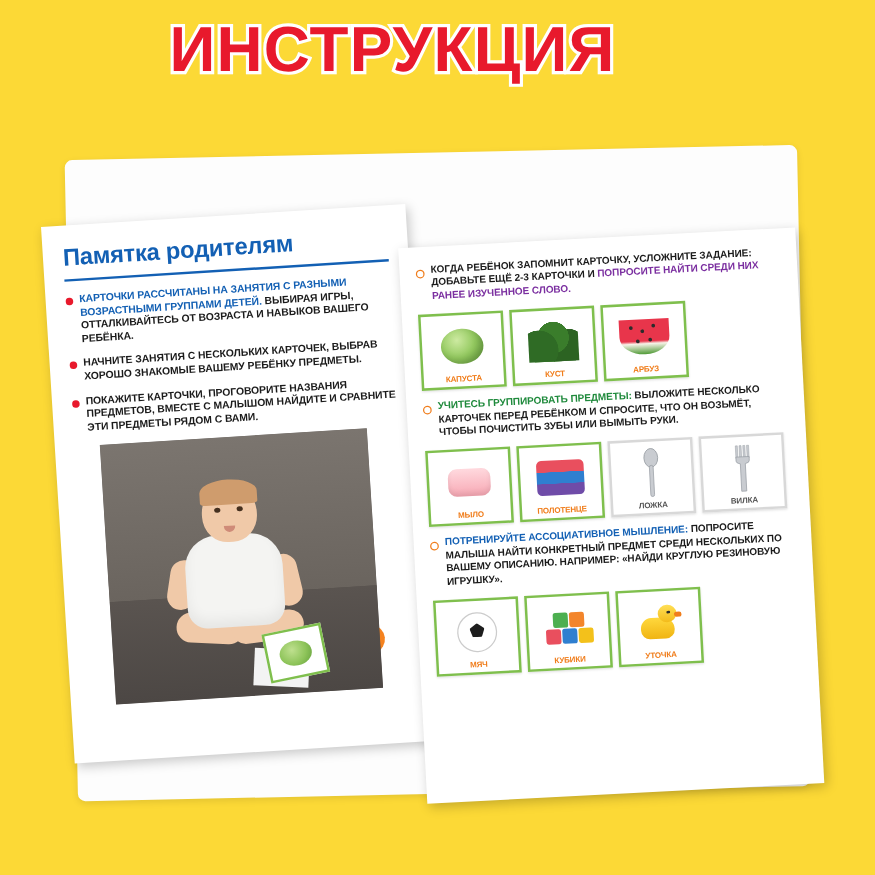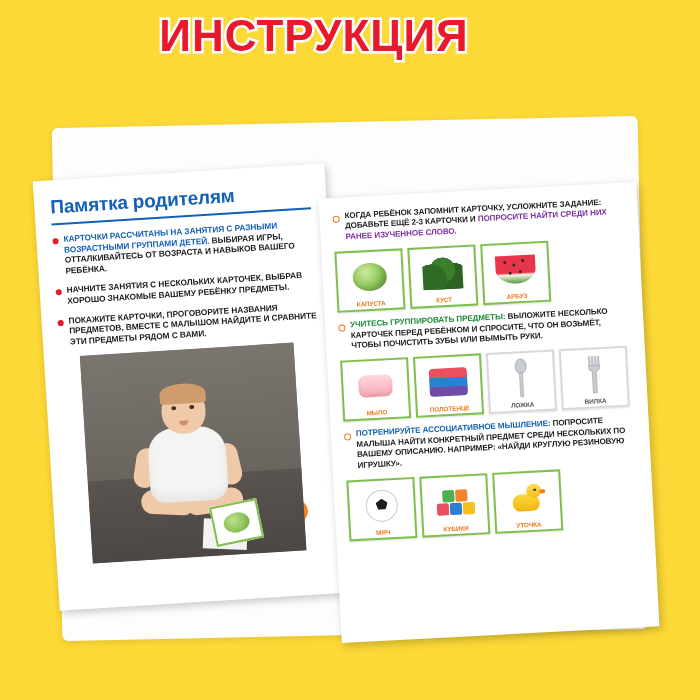--- a/index.html
+++ b/index.html
@@ -17,21 +17,21 @@
 
   
   .title {
     position: absolute;
     top: 14px;
     left: 0;
     width: 628px;
     text-align: center;
     font-family: "Liberation Sans", sans-serif;
     font-weight: bold;
-    font-size: 44px;
+    font-size: 51px;
     letter-spacing: 1px;
     color: #e8192c;
     -webkit-text-stroke: 5px #ffffff;
     paint-order: stroke fill;
     line-height: 1;
   }
   .title-inner {
     display: inline-block;
   }
 

